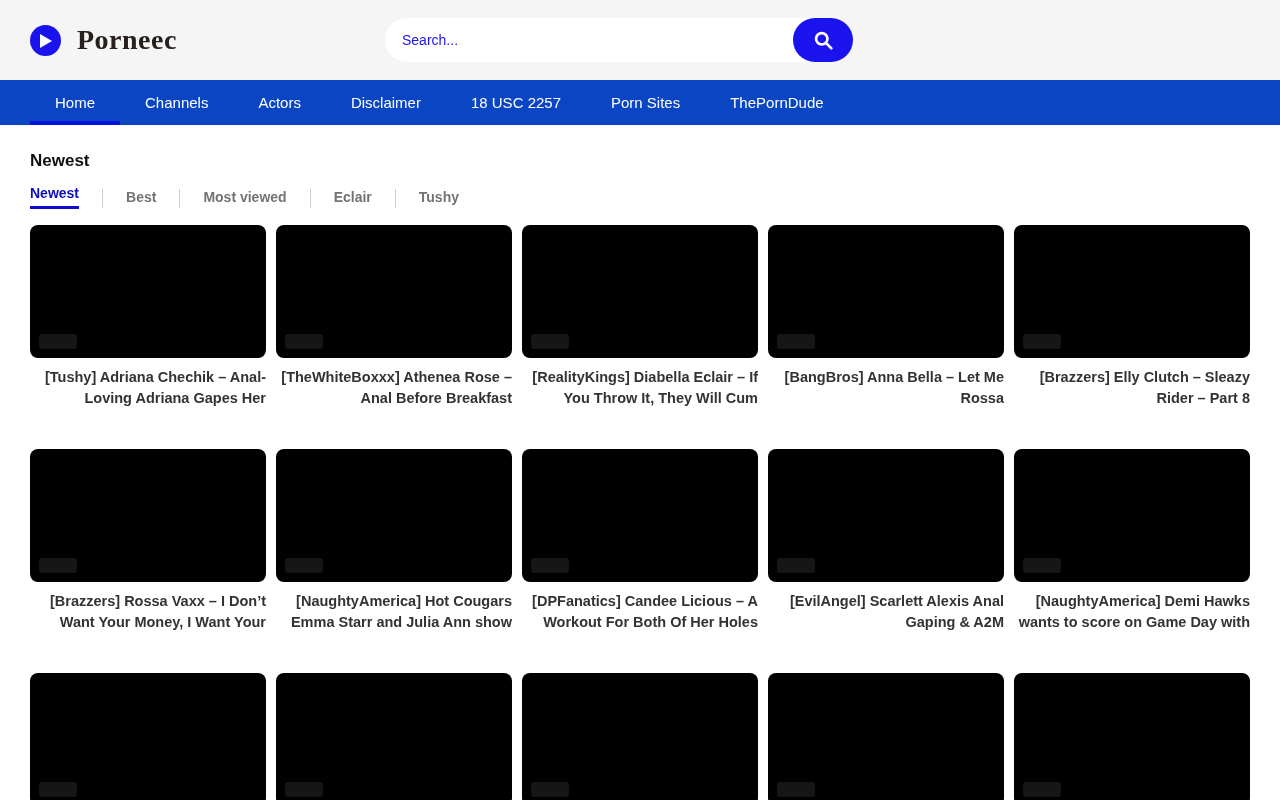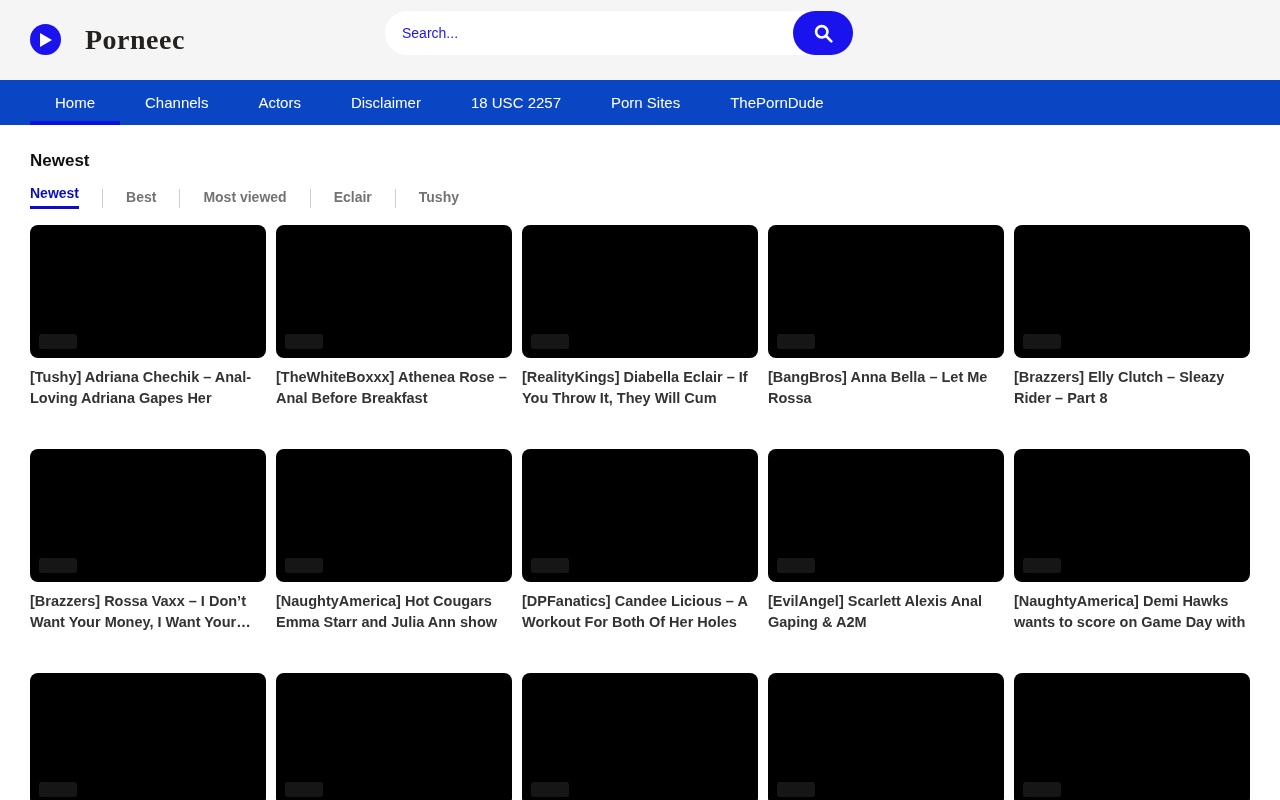--- a/index.html
+++ b/index.html
@@ -2,28 +2,28 @@
 <html><head>
 <meta charset="utf-8">
 <style>
   * { margin:0; padding:0; box-sizing:border-box; }
   html,body { width:1280px; height:800px; overflow:hidden; background:#ffffff;
               font-family:"Liberation Sans", sans-serif; }
 
   
   .header { position:relative; height:80px; background:#f5f5f5;
             display:flex; align-items:center; }
-  .brand { display:flex; align-items:flex-start; gap:24px; margin-left:30px; cursor:pointer; }
+  .brand { display:flex; align-items:flex-end; gap:16px; margin-left:30px; cursor:pointer; }
   .logo-circle { width:31px; height:31px; border-radius:50%; background:#1b13ee;
                  display:flex; align-items:center; justify-content:center; }
   .logo-circle svg { display:block; }
   .brand-name { font-family:"Liberation Serif", serif; font-weight:700;
                 font-size:28px; color:#26211e; letter-spacing:0.5px; }
 
-  .search-wrap { position:absolute; left:385px; top:11px; width:468px; height:44px; }
+  .search-wrap { position:absolute; left:385px; top:18px; width:468px; height:44px; }
   .search-input { width:100%; height:44px; border:none; outline:none;
                   border-radius:22px; background:#ffffff; padding:0 76px 0 17px;
                   font-size:14px; color:#1b13ee;
                   font-family:"Liberation Sans", sans-serif; }
   .search-input::placeholder { color:#1b13ee; opacity:1; }
   .search-btn { position:absolute; right:0; top:0; width:60px; height:44px;
                 border:none; background:#1b13ee; border-radius:22px;
                 display:flex; align-items:center; justify-content:center; cursor:pointer; }
 
   
@@ -44,21 +44,21 @@
          padding:0 23px 6px 23px; }
   .tab:first-child { padding-left:0; }
   .tab.active { color:#0d0dbd; }
   .tab.active::after { content:""; display:block; height:3px; background:#0d0dc9;
          margin-top:5px; }
   .tab-divider { width:1px; height:19px; background:#cccccc; margin-bottom:4px; }
 
   
   .grid { margin-top:10px; display:grid; grid-template-columns:repeat(5,1fr);
           column-gap:10px; row-gap:40px; }
-  .card { cursor:pointer; }
+  .card { cursor:pointer;text-align:right; }
   .thumb { position:relative; width:100%; height:133px; background:#000000;
            border-radius:8px; }
   .badge { position:absolute; left:9px; bottom:9px; width:38px; height:15px;
            background:#161616; border-radius:3px; }
   .card-title { margin-top:9px; font-size:14.5px; font-weight:700; color:#333333;
           line-height:21px; height:42px; overflow:hidden; display:-webkit-box;
           -webkit-line-clamp:2; -webkit-box-orient:vertical; }
 </style>
 </head>
 <body>

